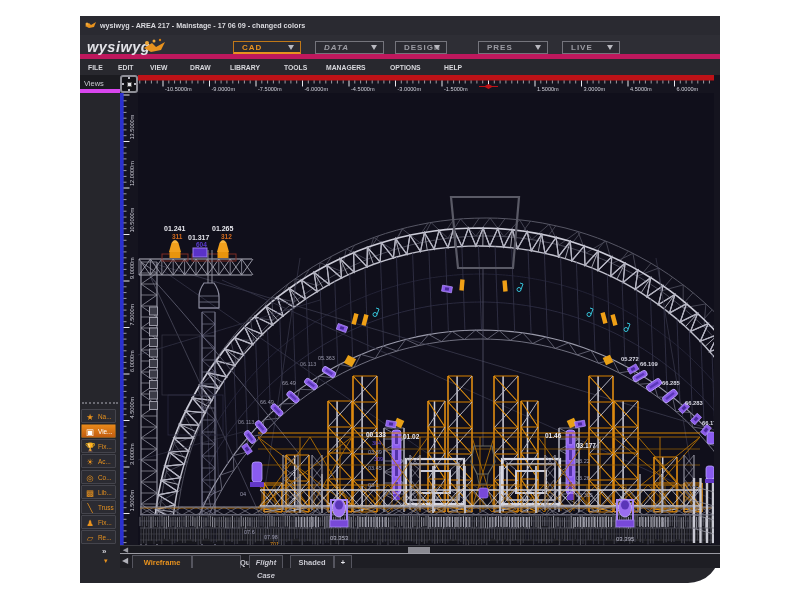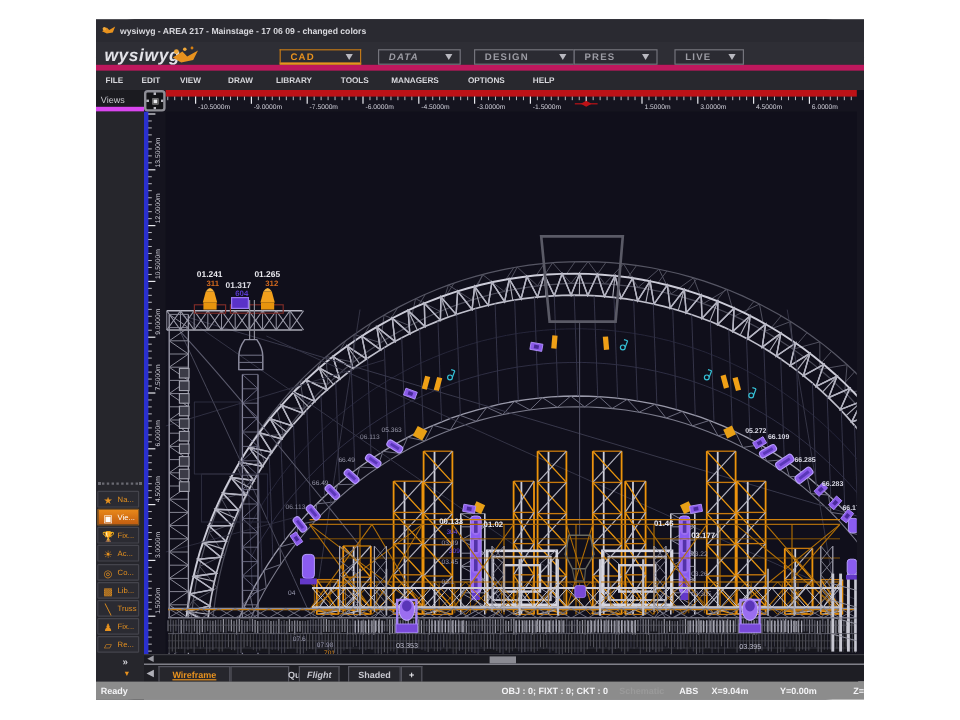--- a/index.html
+++ b/index.html
@@ -11,21 +11,21 @@
 #titlebar { left:0; top:0; width:640px; height:19px; background:#2a2a31; color:#d9d9de; font-size:7.2px; font-weight:bold; line-height:19px; }
 #titletext { position:absolute; left:20px; top:0; }
 
 
 #logobar { left:0; top:19px; width:640px; height:24px; background:#2e2e35; border-bottom:5px solid #be185d; }
 #wlogo { position:absolute; left:7px; top:4px; font-size:14.5px; font-style:italic; font-weight:bold; color:#e3e3e8; letter-spacing:0.5px; }
 .topbtn { position:absolute; top:6px; height:13px; border:1px solid #74747c; color:#9c9ca4; font-size:8px; font-weight:bold; letter-spacing:1px; padding-left:8px; line-height:11px; background:#2b2b32; }
 .topbtn .arr { position:absolute; right:6px; top:3px; width:0; height:0; border-left:3.5px solid transparent; border-right:3.5px solid transparent; border-top:5px solid #b9b9c0; }
 #btn-cad { left:153px; width:68px; border:1px solid #c07818; border-bottom:2px solid #e8921e; color:#e8921e; }
 #btn-data { left:235px; width:69px;font-style:italic; }
-#btn-design { left:315px; width:84px; }
+#btn-design { left:315px; width:52px; }
 #btn-pres { left:398px; width:70px; }
 #btn-live { left:482px; width:58px; }
 
 
 #menubar { left:0; top:43px; width:640px; height:16px; background:#28282e; color:#d8d8dd; font-size:6.8px; font-weight:bold; }
 #menubar span { position:absolute; top:5px; }
 
 
 #viewshdr { left:0; top:59px; width:40px; height:18px; background:#1b1b20; color:#c9c9cf; font-size:7.5px; line-height:18px; padding-left:4px; border-bottom:4px solid #d946ef; }
 #leftpanel { left:0; top:77px; width:40px; height:490px; background:#26262c; }
@@ -49,21 +49,21 @@
 
 
 #hscroll { left:40px; top:529px; width:600px; height:8px; background:#1a1a20; border-top:1px solid #3a3a40; }
 #hthumb { position:absolute; left:288px; top:1px; width:22px; height:6px; background:#8a8a92; }
 #harrow { position:absolute; left:1px; top:0; width:9px; height:8px; color:#9a9aa2; font-size:7px; line-height:8px; text-align:center; }
 
 
 #tabbar { left:40px; top:537px; width:600px; height:15px; background:#1e1e24; border-top:1px solid #9a9aa2; }
 #tabarrow { position:absolute; left:2px; top:2px; color:#b0b0b8; font-size:8px; }
 .tab { position:absolute; top:1px; height:13px; background:#26262c; border:1px solid #55555f; border-bottom:none; color:#c8c8d0; font-size:7.5px; font-weight:bold; text-align:center; line-height:13px; }
-#tab1 { left:12px; width:60px; color:#e8921e;text-decoration:underline; }
+#tab1 { left:12px; width:60px; color:#e8921e; }
 #tab2 { left:72px; width:41px;padding-left:47px; }
 #tab3 { left:129px; width:34px;font-style:italic; }
 #tab4 { left:170px; width:44px; }
 #tab5 { left:214px; width:18px; color:#e8e8ee; }
 
 
 #statusbar { left:0; top:552px; width:640px; height:15px; background:#8c8c8c; color:#f4f4f6; font-size:7.5px; font-weight:bold; line-height:15px; }
 #statusbar span { position:absolute; top:0; }
 
 
@@ -1983,22 +1983,13 @@
       <div id="hthumb"></div>
     </div>
   <div class="abs" id="tabbar">
     <span id="tabarrow">◀</span>
     <div class="tab" id="tab1">Wireframe</div>
     <div class="tab" id="tab2">Quad</div>
     <div class="tab" id="tab3">Flight Case</div>
     <div class="tab" id="tab4">Shaded</div>
     <div class="tab" id="tab5">+</div>
   </div>
-  <div class="abs" id="statusbar">
-    <span style="left:4px">Ready</span>
-    <span style="left:338px">OBJ : 0; FIXT : 0; CKT : 0</span>
-    <span style="left:436px;color:#9a9a9a">Schematic</span>
-    <span style="left:486px">ABS</span>
-    <span style="left:513px">X=9.04m</span>
-    <span style="left:570px">Y=0.00m</span>
-    <span style="left:631px">Z=</span>
-  </div>
 </div>
 
 </body></html>

